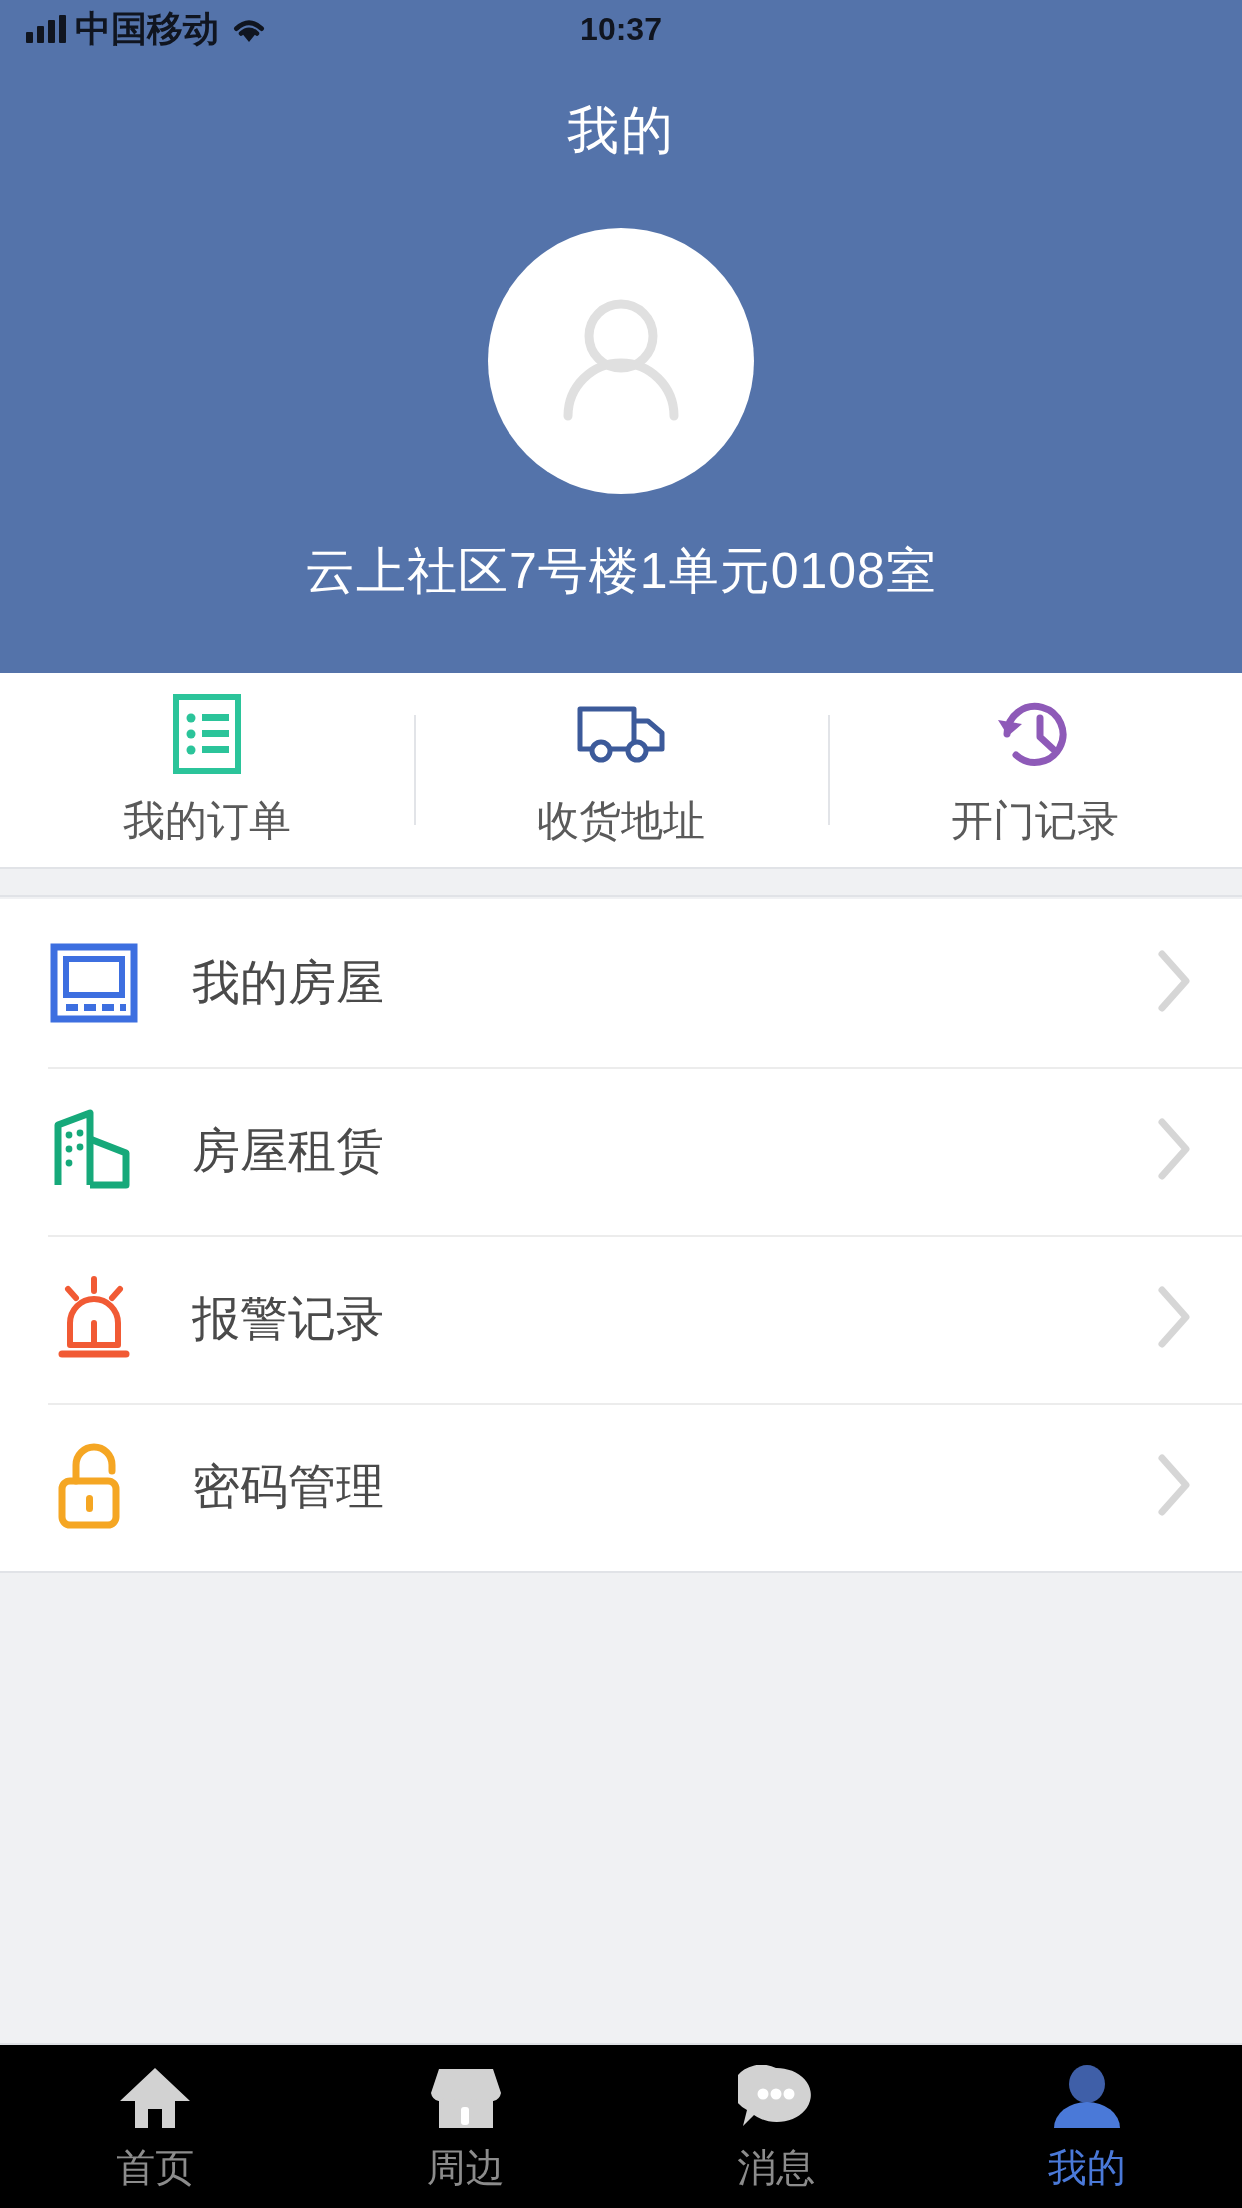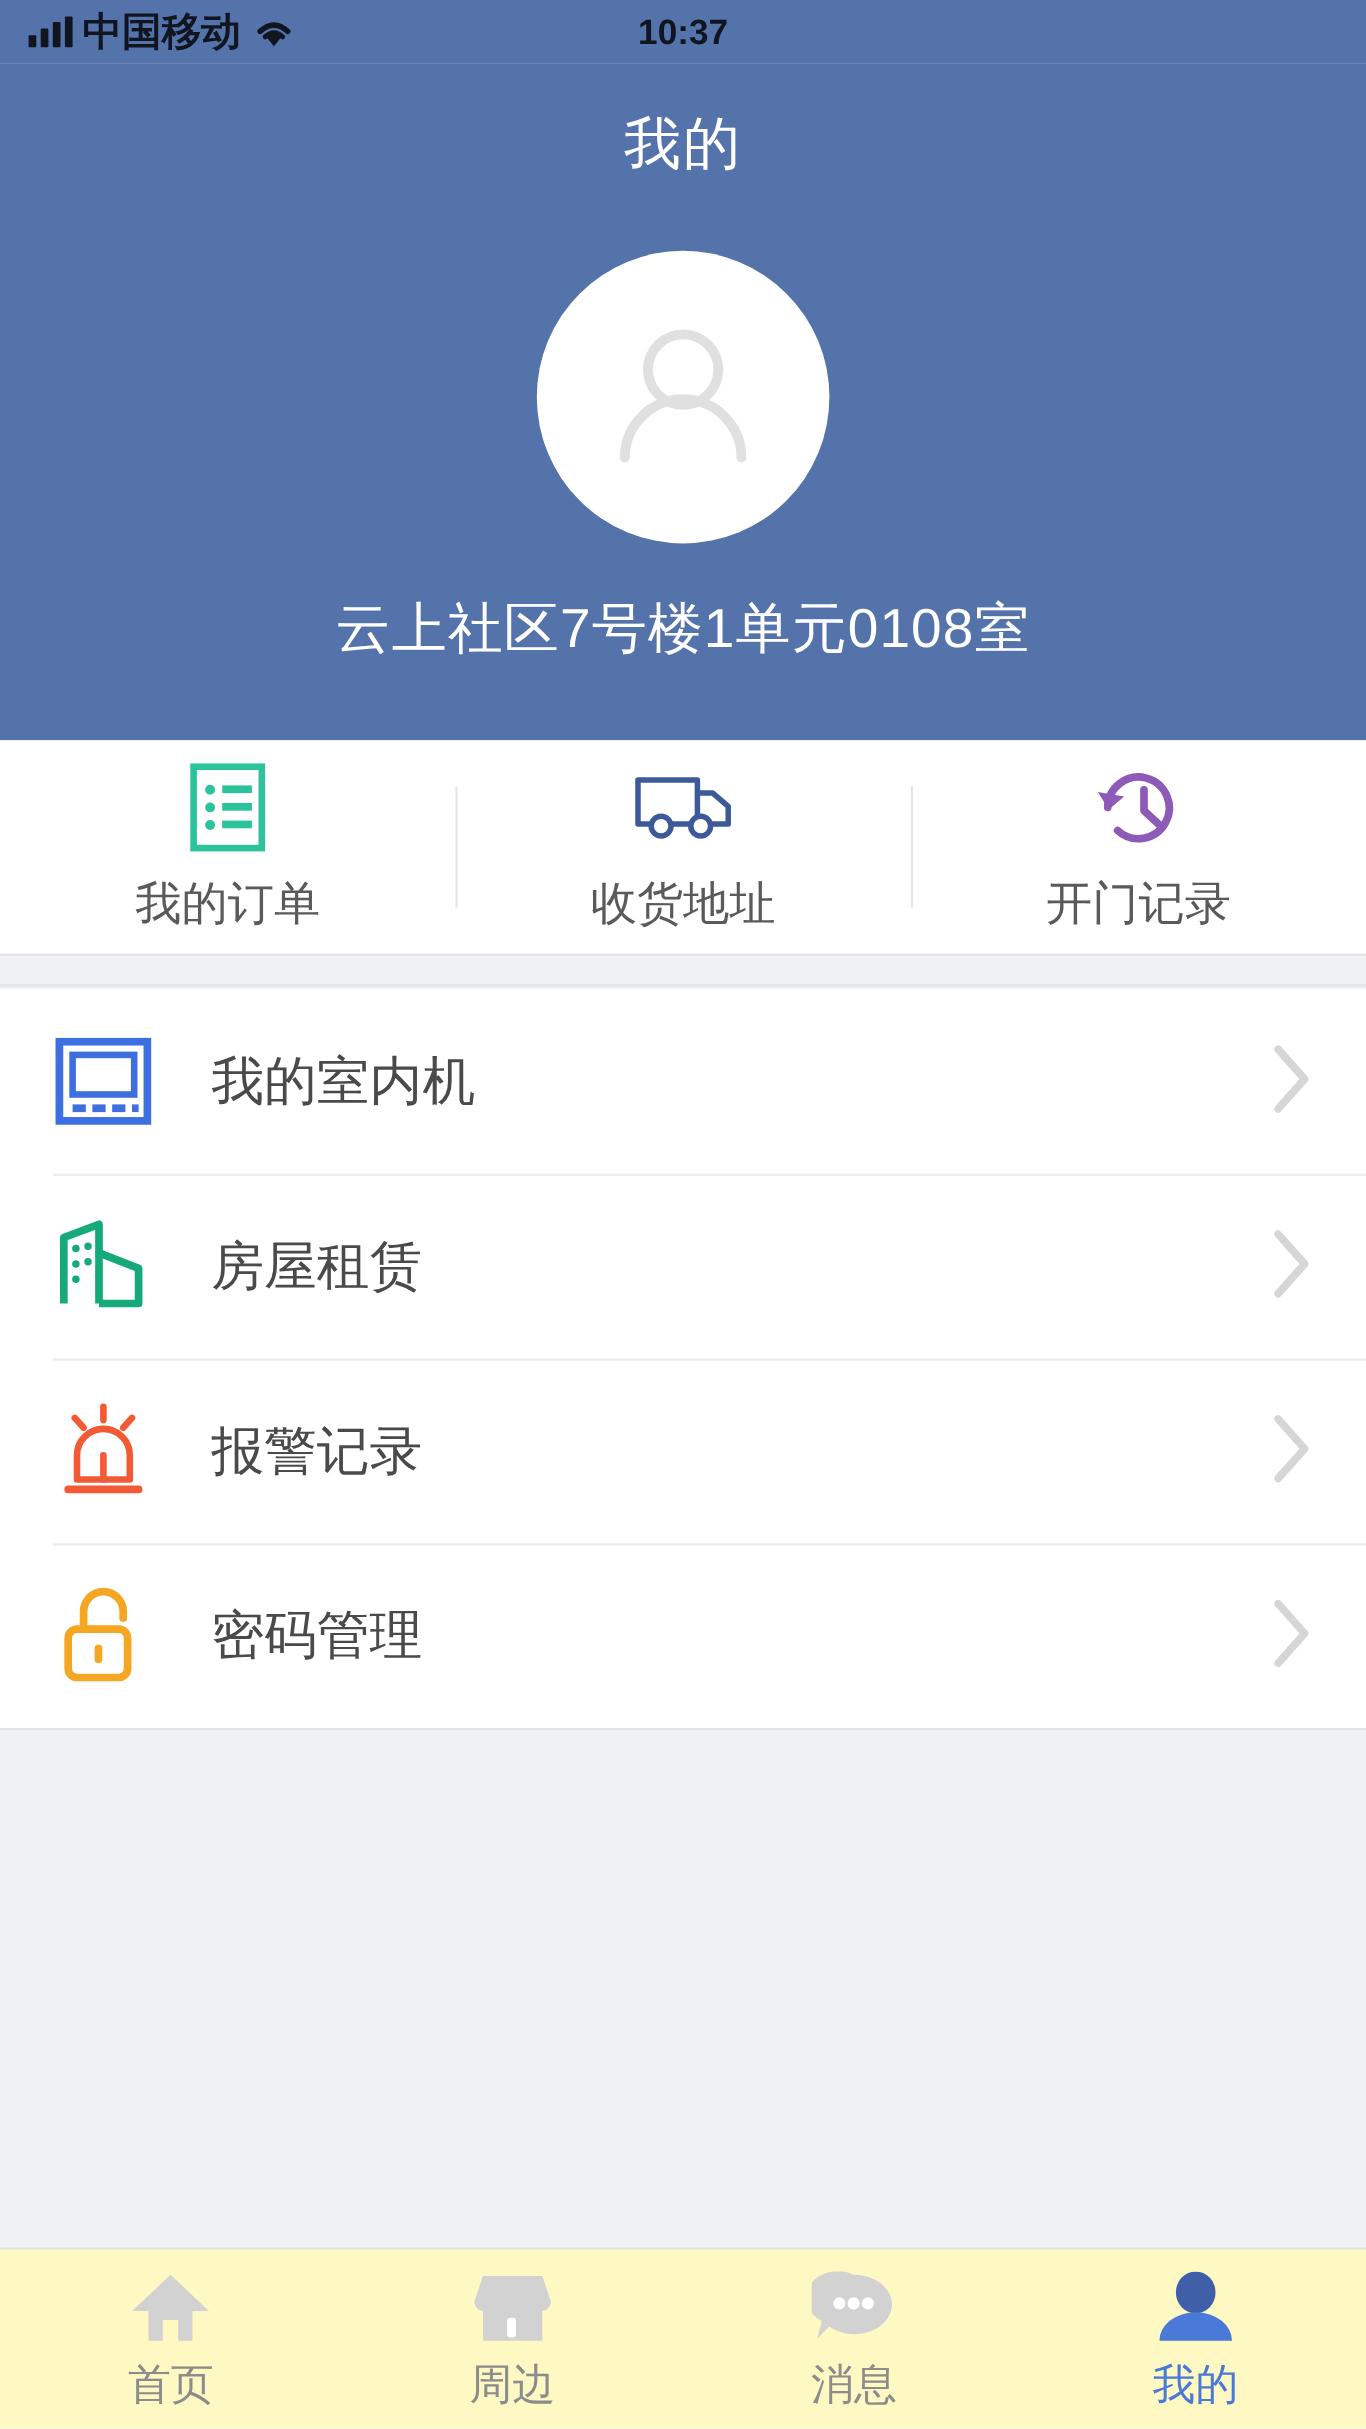--- a/index.html
+++ b/index.html
@@ -99,21 +99,21 @@
   .menu-ico {
     width:92px; height:92px; display:flex; align-items:center; justify-content:center;
     flex:0 0 92px;
   }
   .menu-label { margin-left:52px; font-size:48px; color:#4a4a4a; flex:1; }
   .chev { margin-left:auto; }
 
   
   .tabbar {
     position:absolute; bottom:0; left:0; width:1242px; height:165px;
-    background:#fef9c3; border-top:2px solid #dfe1e5;
+    background:#000000; border-top:2px solid #dfe1e5;
     display:flex; align-items:center;
   }
   .tab {
     flex:1; display:flex; flex-direction:column; align-items:center;
     justify-content:center; gap:10px; height:100%;
   }
   .tab-ico { height:72px; display:flex; align-items:flex-end; }
   .tab-label { font-size:39px; color:#8c8c8c; }
   .tab.active .tab-label { color:#4A79D8; }
 </style>
@@ -202,21 +202,21 @@
       <span class="menu-ico">
         <svg width="88" height="80" viewBox="0 0 88 80">
           <rect x="4" y="4" width="80" height="72" fill="none" stroke="#3D6FE0" stroke-width="7"></rect>
           <rect x="16" y="16" width="56" height="36" fill="none" stroke="#3D6FE0" stroke-width="6"></rect>
           <rect x="16" y="61" width="12" height="7" fill="#3D6FE0"></rect>
           <rect x="34" y="61" width="12" height="7" fill="#3D6FE0"></rect>
           <rect x="52" y="61" width="12" height="7" fill="#3D6FE0"></rect>
           <rect x="70" y="61" width="6" height="7" fill="#3D6FE0"></rect>
         </svg>
       </span>
-      <span class="menu-label">我的室内机</span>
+      <span class="menu-label">我的房屋</span>
       <span class="chev">
         <svg width="44" height="70" viewBox="0 0 44 70">
             <path d="M10 8 L34 35 L10 62" fill="none" stroke="#D6D6D6" stroke-width="7" stroke-linecap="round" stroke-linejoin="round"></path>
           </svg>
       </span>
     </div>
 
     <div class="menu-row">
       <span class="menu-ico">
         <svg width="88" height="84" viewBox="0 0 88 84">

